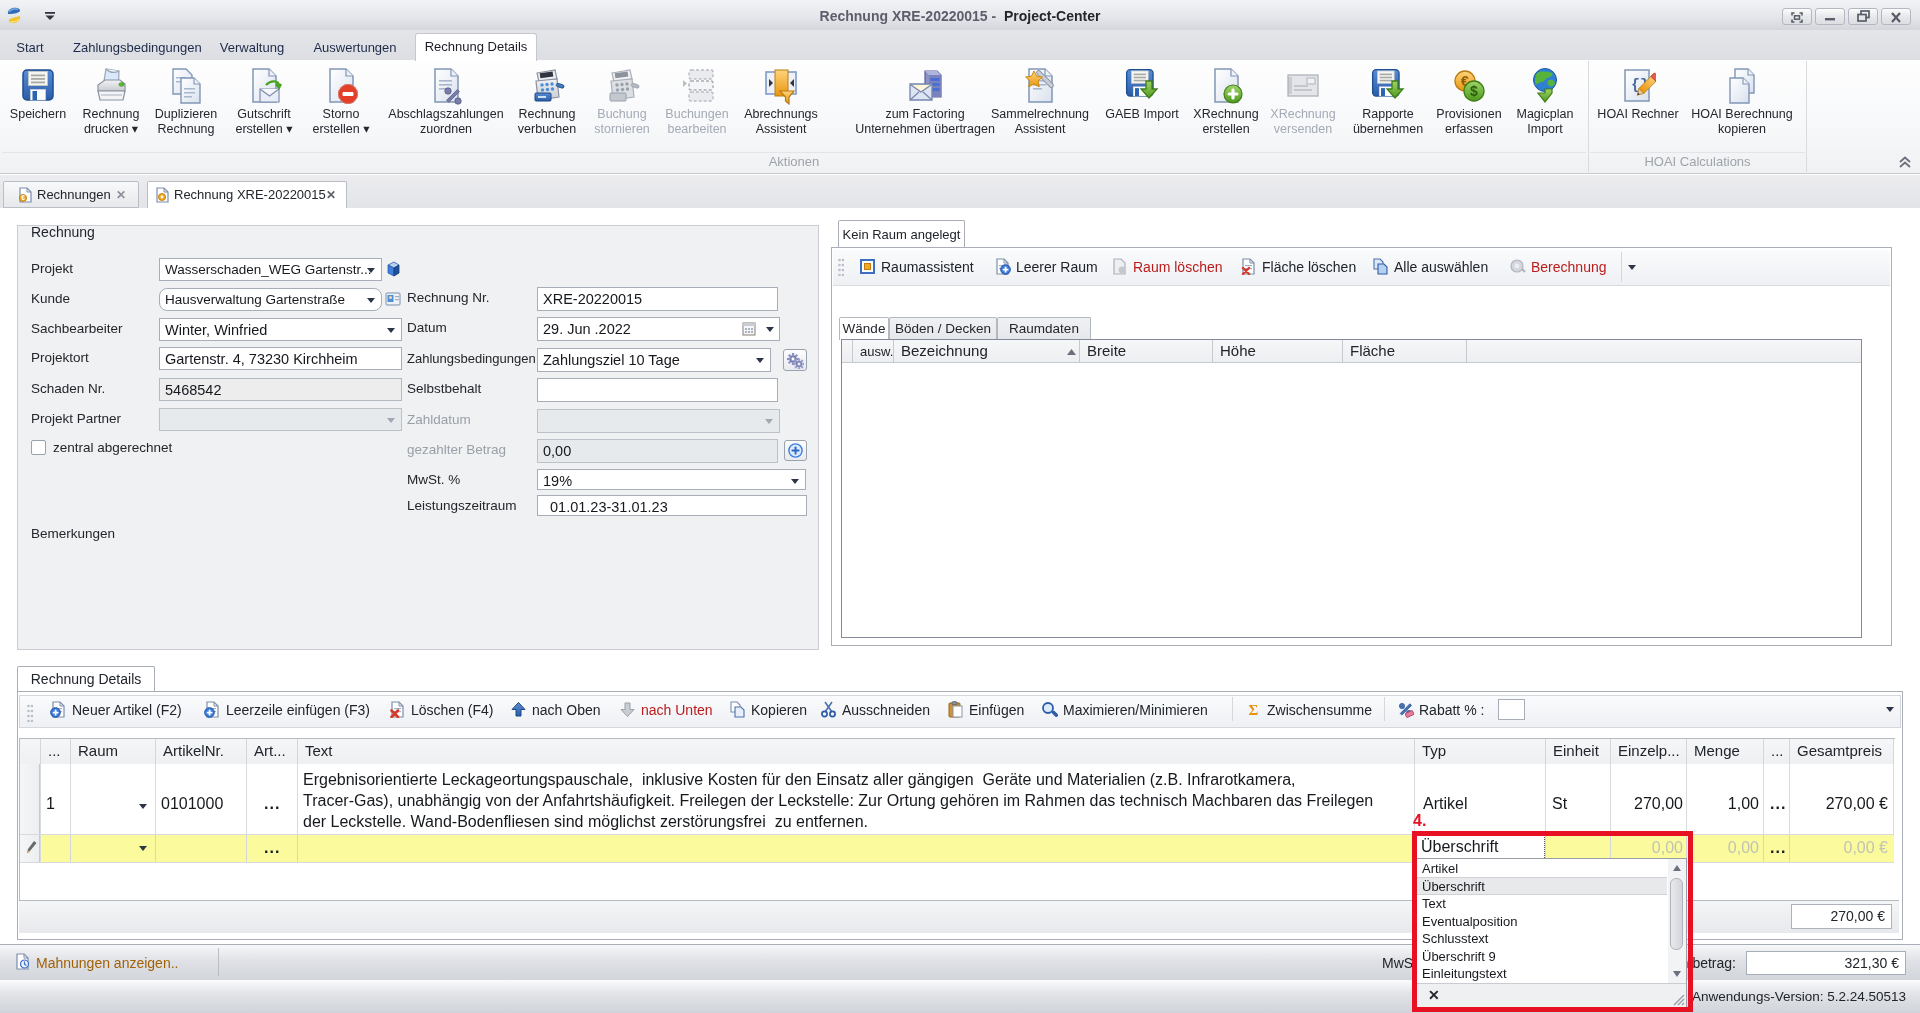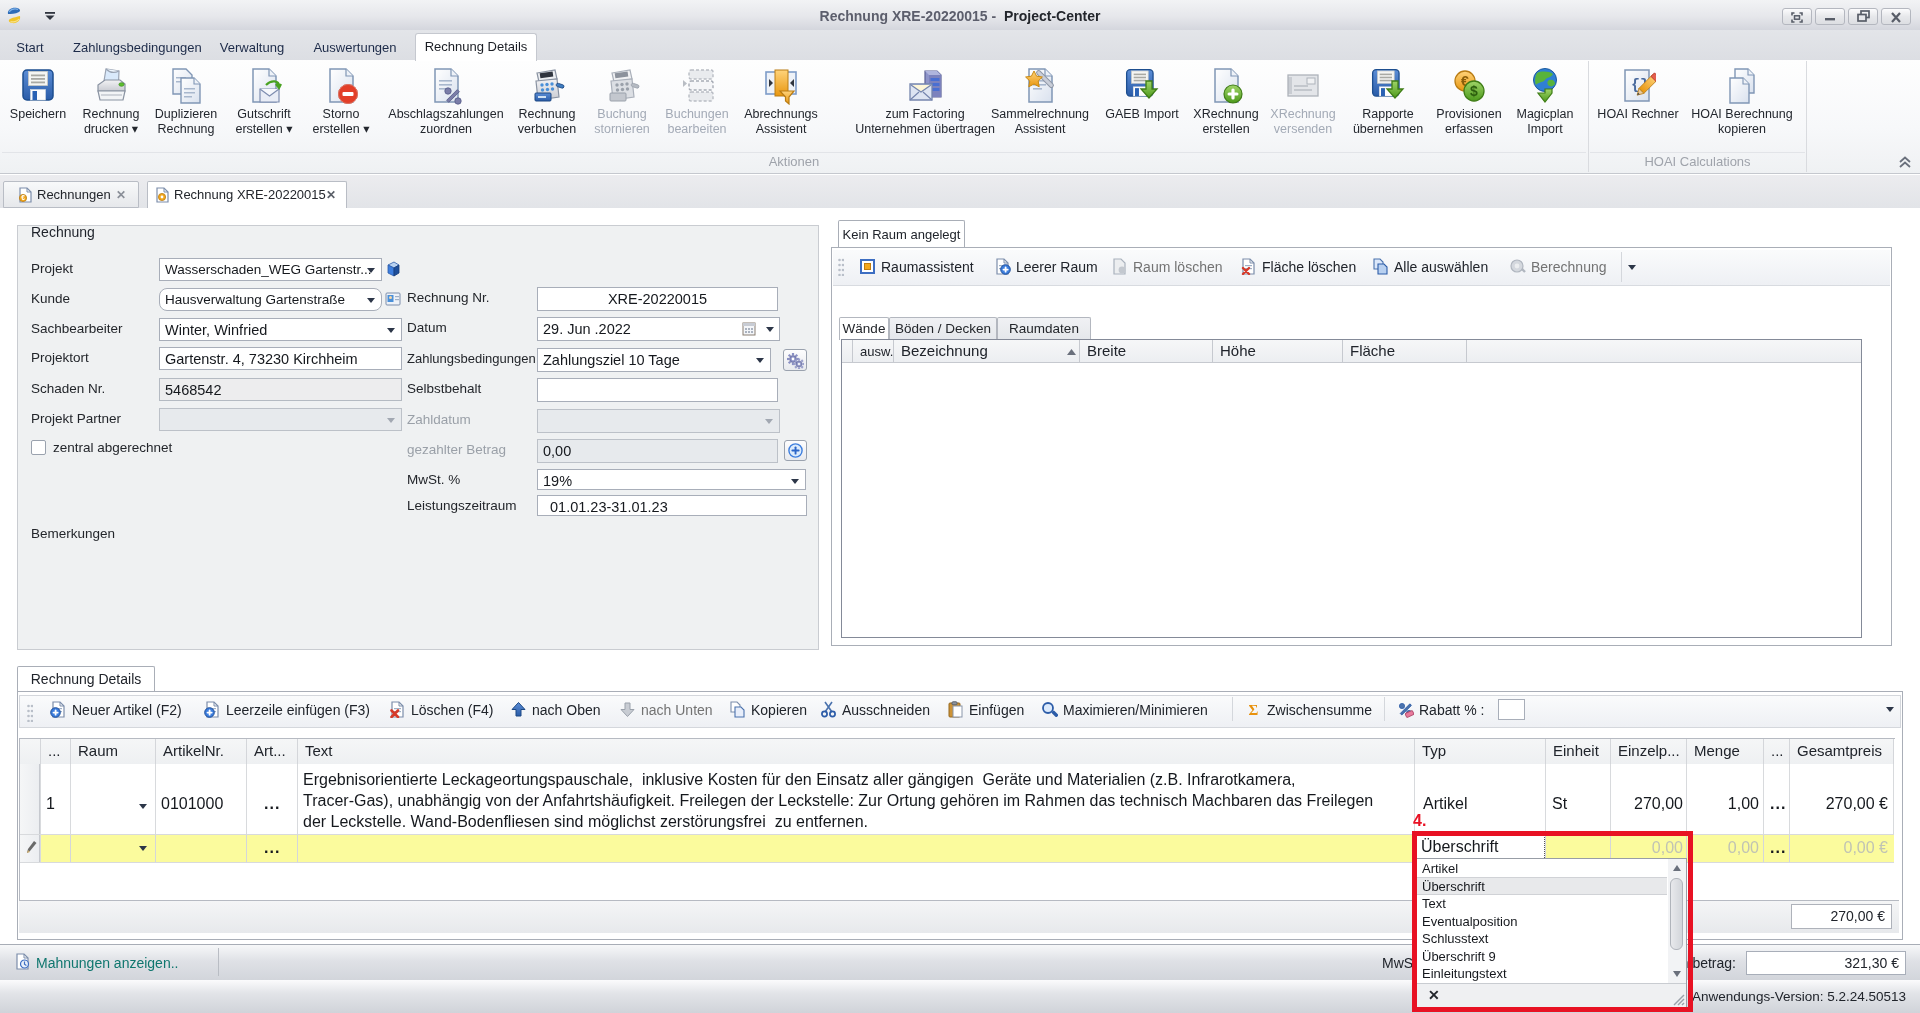--- a/index.html
+++ b/index.html
@@ -29,21 +29,21 @@
 #content{left:0;top:208px;width:1920px;height:736px;background:#fff;}
 #gbox{position:absolute;left:17px;top:17px;width:802px;height:425px;background:#eff1f2;border:1px solid #c9ccd1;}
 .lbl{position:absolute;font-size:13.5px;color:#23262b;white-space:nowrap;}
 .lblgray{position:absolute;font-size:13.5px;color:#9aa0a8;white-space:nowrap;}
 .fld{position:absolute;background:#fff;border:1px solid #a8aeb9;font-size:14.5px;color:#15181d;padding:2px 5px;line-height:18px;white-space:nowrap;overflow:hidden;}
 .fldgray{background:#ededee;border-color:#b4bac2;}
 .flddis{background:#e7eaed;border-color:#bcc1c8;}
 .carr{position:absolute;right:6px;top:9px;width:0;height:0;border-left:4px solid transparent;border-right:4px solid transparent;border-top:5px solid #2c3648;}
 .carr.gray{border-top-color:#a2a8b2;}
 .titem{position:absolute;font-size:14px;color:#20242b;white-space:nowrap;}
-.titem.dis{color:#737373;}
+.titem.dis{color:#b91c1c;}
 .wtab{position:absolute;height:23px;border:1px solid #b3b7bf;border-bottom:none;font-size:13.5px;text-align:center;background:linear-gradient(#f0f1f4,#e4e7eb);border-radius:2px 2px 0 0;color:#23262b;}
 .hcell{position:absolute;top:1px;height:24px;font-size:15px;color:#20242b;line-height:23px;overflow:hidden;border-right:1px solid #d4d6da;padding-left:7px;background:linear-gradient(#f5f6f7,#eef0f2);}
 #rpanel-tab{position:absolute;left:838px;top:12px;width:127px;height:28px;background:#fff;border:1px solid #a9aeb7;border-bottom:none;font-size:13px;text-align:center;line-height:27px;border-radius:2px 2px 0 0;}
 #rpanel{position:absolute;left:831px;top:39px;width:1061px;height:399px;background:#fff;border:1px solid #a9aeb7;}
 #rtoolbar{position:absolute;background:linear-gradient(#fafbfc,#eef0f4);border-bottom:1px solid #d8dbe0;}
 #bp-tab{position:absolute;left:17px;top:458px;width:138px;height:26px;background:#fff;border:1px solid #a9aeb7;border-bottom:none;font-size:14px;line-height:25px;text-align:center;border-radius:2px 2px 0 0;}
 #bpanel{position:absolute;left:17px;top:483px;width:1886px;height:249px;background:#fff;border:1px solid #a9aeb7;}
 #btoolbar{position:absolute;left:1px;top:3px;width:1882px;height:33px;background:linear-gradient(#fafbfc,#eef0f4);border:1px solid #d4d7dc;}
 #statusbar{left:0;top:944px;width:1920px;height:36px;background:linear-gradient(#f7f8f9,#dfe1e6 45%,#d2d5db);border-top:1px solid #a8adb6;}
 #versionbar{left:0;top:980px;width:1920px;height:33px;background:linear-gradient(#fbfbfc,#e2e4e8 40%,#d0d3d9);}
@@ -417,21 +417,21 @@
 <div class="lbl" style="left:31px;top:173px;">Schaden Nr.</div>
 <div class="fld fldgray" style="left:159px;top:170px;width:243px;height:23px;">5468542</div>
 <div class="lbl" style="left:31px;top:203px;">Projekt Partner</div>
 <div class="fld flddis" style="left:159px;top:200px;width:243px;height:23px;padding-right:18px;">
       <span class="carr gray"></span>
     </div>
 <div class="abs" style="left:31px;top:232px;width:15px;height:15px;background:#fff;border:1px solid #9aa2ae;border-radius:2px;"></div>
 <div class="lbl" style="left:53px;top:232px;">zentral abgerechnet</div>
 <div class="lbl" style="left:31px;top:318px;">Bemerkungen</div>
 <div class="lbl" style="left:407px;top:82px;">Rechnung Nr.</div>
-<div class="fld" style="left:537px;top:79px;width:241px;height:24px;text-align:center;">XRE-20220015</div>
+<div class="fld" style="left:537px;top:79px;width:241px;height:24px;">XRE-20220015</div>
 <div class="lbl" style="left:407px;top:112px;">Datum</div>
 <div class="fld" style="left:537px;top:109px;width:243px;height:24px;">29. Jun .2022<span style="position:absolute;right:22px;top:3px;"><svg width="15" height="15" viewBox="0 0 15 15">
           <rect x="1" y="2" width="12" height="12" fill="#f4f6f9" stroke="#8a7f72"></rect>
           <rect x="1" y="2" width="12" height="3" fill="#c8ccd4"></rect>
           <g fill="#aab2bf">
             <rect x="3" y="7" width="2" height="2"></rect>
             <rect x="6" y="7" width="2" height="2"></rect>
             <rect x="9" y="7" width="2" height="2"></rect>
             <rect x="3" y="10" width="2" height="2"></rect>
             <rect x="6" y="10" width="2" height="2"></rect>
@@ -712,21 +712,21 @@
 <div class="abs" style="left:1773px;top:212px;width:101px;height:25px;background:#fff;border:1px solid #aeb2ba;font-size:14px;text-align:right;line-height:23px;padding-right:6px;">270,00 €</div>
 </div>
 </div>
 <div class="abs" id="statusbar"></div>
 <span class="abs" style="left:14px;top:953px;"><svg width="17" height="17" viewBox="0 0 17 17">
       <path d="M3 1 L10 1 L14 5 L14 16 L3 16 Z" fill="#fff" stroke="#7c8eab" stroke-width="1.2"></path>
       <path d="M10 1 L10 5 L14 5" fill="none" stroke="#7c8eab" stroke-width="1"></path>
       <circle cx="10.5" cy="11" r="4" fill="#e8f0fa" stroke="#3d6ec2" stroke-width="1.2"></circle>
       <path d="M10.5 8.6 L10.5 11.2 L12.4 12.4" fill="none" stroke="#3d6ec2" stroke-width="1.2"></path>
     </svg></span>
-<div class="abs" style="left:36px;top:955px;font-size:14px;color:#0f766e;">Mahnungen anzeigen..</div>
+<div class="abs" style="left:36px;top:955px;font-size:14px;color:#a16207;">Mahnungen anzeigen..</div>
 <div class="abs" style="left:218px;top:948px;width:1px;height:28px;background:#b9bdc4;"></div>
 <div class="abs" style="left:1382px;top:955px;font-size:14px;color:#20242b;">MwSt.:</div>
 <div class="abs" style="left:1636px;top:955px;width:100px;text-align:right;font-size:14px;color:#20242b;">Gesamtbetrag:</div>
 <div class="abs" style="left:1746px;top:951px;width:160px;height:24px;background:#fff;border:1px solid #a8aeb9;font-size:14px;text-align:right;line-height:22px;padding-right:6px;">321,30 €</div>
 <div class="abs" id="versionbar"></div>
 <div class="abs" style="left:1656px;top:989px;width:250px;text-align:right;font-size:13.5px;color:#20242b;white-space:nowrap;">Anwendungs-Version: 5.2.24.50513</div>
 <div class="abs" style="left:1414px;top:858px;width:273px;height:152px;background:#fff;border:1px solid #989da6;z-index:20;"></div>
 <div class="abs" style="left:1422px;top:861px;font-size:13px;color:#15181d;z-index:22;">Artikel</div>
 <div class="abs" style="left:1415px;top:876.5px;width:252px;height:18px;background:#e8e9eb;border-top:1px solid #d0d2d6;border-bottom:1px solid #d0d2d6;z-index:21;"></div>
 <div class="abs" style="left:1422px;top:878.5px;font-size:13px;color:#15181d;z-index:22;">Überschrift</div>

